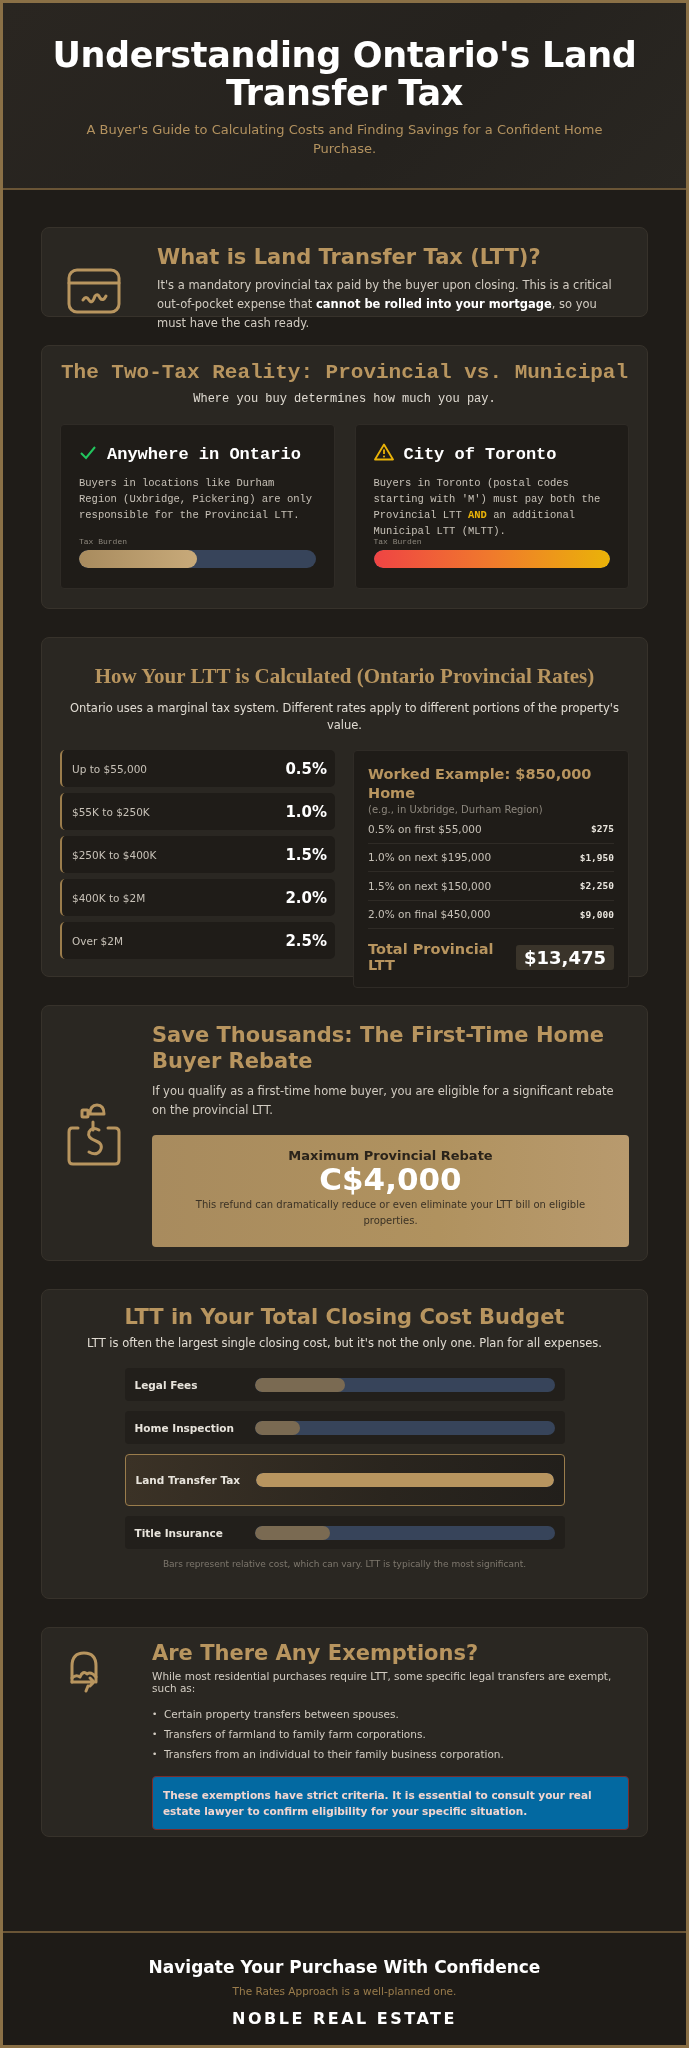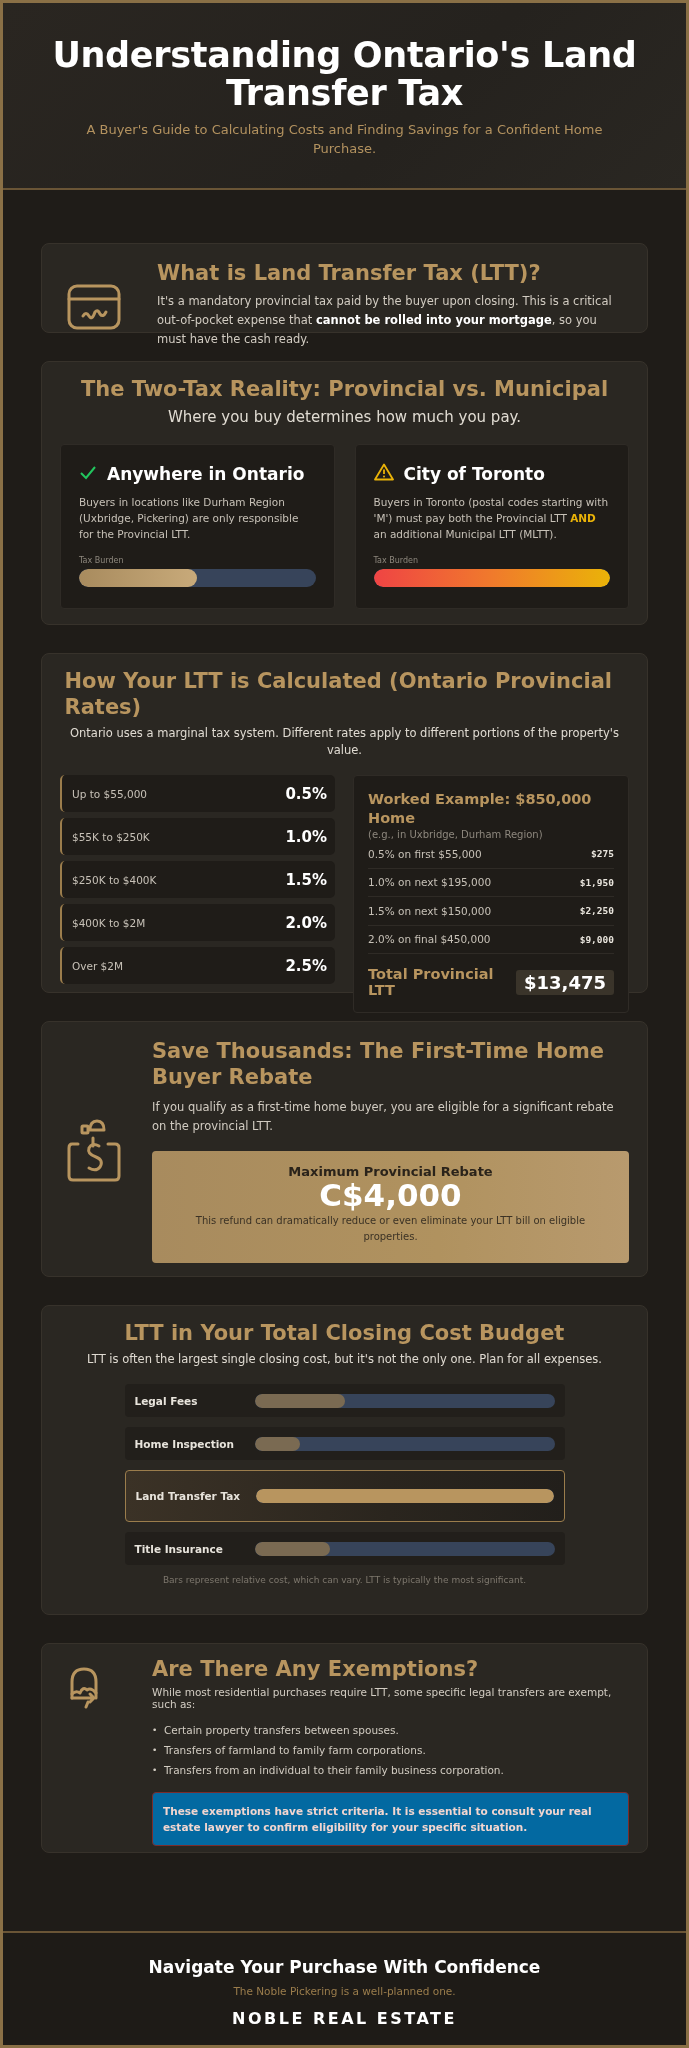--- a/index.html
+++ b/index.html
@@ -34,21 +34,21 @@
     margin: 0 auto;
     letter-spacing: -0.3px;
   }
   .hero p {
     color: #b3925f;
     font-size: 13px;
     line-height: 19px;
     width: 520px;
     margin: 8px auto 0;
   }
-  main { padding: 16px 38px 0 38px; }
+  main { padding: 0 38px 0 38px; }
   .card {
     background: #2a2722;
     border: 1px solid #37322b;
     border-radius: 8px;
     position: relative;
   }
   .card-title {
     font-weight: bold;
     color: #b8955f;
     font-size: 21px;
@@ -56,37 +56,37 @@
   }
   .icon-gold svg { stroke: #b8955f; fill: none; stroke-width: 3; stroke-linecap: round; stroke-linejoin: round; }
 
   
   #sec-what { margin-top: 37px; height: 90px; display: flex; padding: 16px 20px 0 24px; }
   #sec-what .icon-gold { width: 56px; height: 50px; margin: 22px 35px 0 0; flex: none; }
   #sec-what .body { font-size: 11.5px; line-height: 19px; color: #d2ccc2; margin-top: 6px; }
   #sec-what .body b { color: #ffffff; }
 
   
-  #sec-two { margin-top: 28px; height: 264px; padding: 14px 18px 0; text-align: center; }
-  #sec-two .sub { font-size: 15px; color: #e0dbd2; margin-top: 6px; }
+  #sec-two { margin-top: 28px; height: 264px; padding: 14px 18px 0; text-align: center; font-family: Liberation Mono, monospace; }
+  #sec-two .sub { font-size: 12px; color: #e0dbd2; margin-top: 6px; }
   .two-cols { display: flex; gap: 20px; margin-top: 18px; text-align: left; }
   .region {
     flex: 1; background: #1f1c18; border: 1px solid #2f2b26; border-radius: 4px;
     height: 165px; padding: 18px 18px 0 18px;
   }
   .region h3 { font-size: 17px; color: #ffffff; font-weight: bold; display: flex; align-items: center; gap: 10px; }
   .region .desc { font-size: 10.5px; line-height: 16px; color: #c7c1b7; margin-top: 9px; height: 48px; }
   .region .desc b { color: #eab308; }
   .burden-label { font-size: 8px; color: #8d877d; margin-top: 14px; }
   .bar-track { height: 18px; border-radius: 9px; background: #37445a; margin-top: 4px; overflow: hidden; }
   .bar-fill { height: 100%; border-radius: 9px; }
 
   
   #sec-calc { margin-top: 28px; height: 340px; padding: 14px 18px 0; }
-  #sec-calc .card-title { width: 560px; margin: 0 auto; }
+  #sec-calc .card-title { text-align: center; width: 560px; margin: 11px auto; font-family: Liberation Serif, serif; }
   #sec-calc .sub { font-size: 11.5px; line-height: 17px; text-align: center; color: #e0dbd2; margin: 5px auto 0; width: 560px; }
   .calc-cols { display: flex; gap: 18px; margin-top: 16px; }
   .rates { width: 275px; }
   .rate {
     height: 37px; background: #1f1c18; border-radius: 5px; border-left: 2px solid #9b7d4c;
     margin-bottom: 6px; display: flex; align-items: center; justify-content: space-between;
     padding: 0 8px 0 10px;
   }
   .rate .range { font-size: 10.5px; color: #c7c1b7; }
   .rate .pct { font-size: 15px; font-weight: bold; color: #ffffff; }
@@ -341,17 +341,17 @@
           <li>Transfers from an individual to their family business corporation.</li>
         </ul>
         <div class="warn-box">These exemptions have strict criteria. It is essential to consult your real estate lawyer to confirm eligibility for your specific situation.</div>
       </div>
     </section>
 
   </main>
 
   <footer class="footer">
     <div class="f-title">Navigate Your Purchase With Confidence</div>
-    <div class="f-sub">The Noble Pickering is a well-planned one.</div>
+    <div class="f-sub">The Rates Approach is a well-planned one.</div>
     <div class="f-brand">NOBLE REAL ESTATE</div>
   </footer>
 
 </div>
 
 </body></html>

